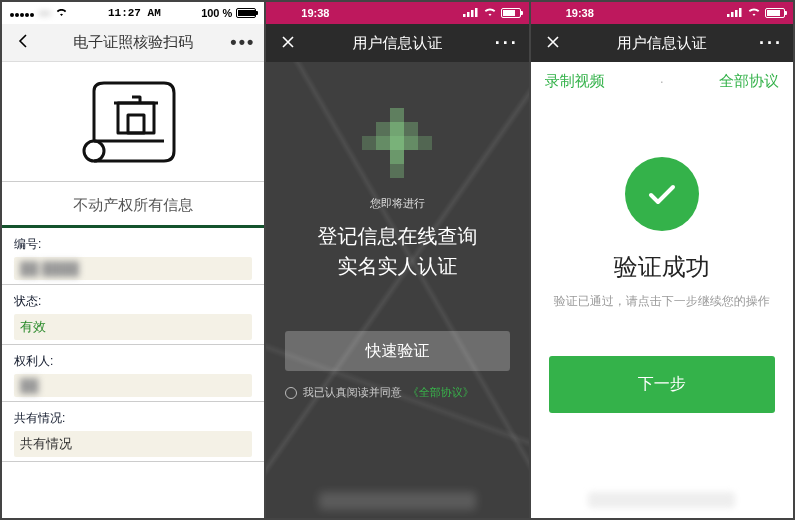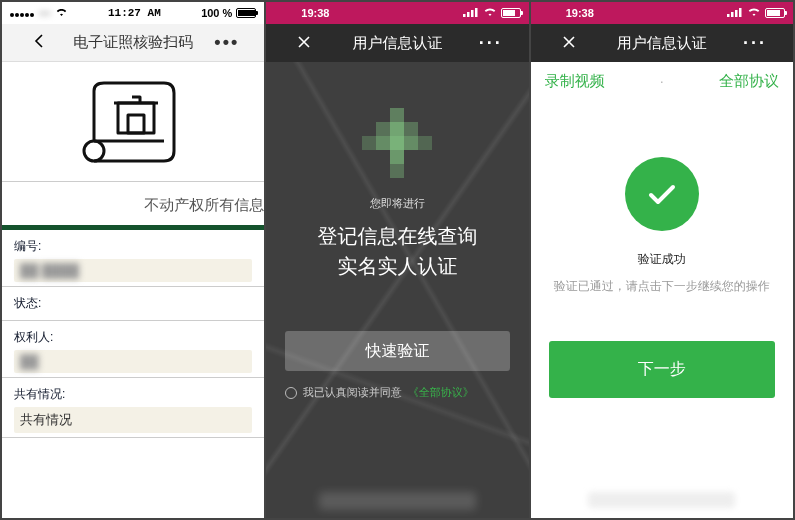--- a/index.html
+++ b/index.html
@@ -48,34 +48,34 @@
   }
   .battery::after {
     content:""; position:absolute; right:-3px; top:2px; width:2px; height:4px;
     background:currentColor; border-radius:0 1px 1px 0;
   }
   .battery .fill { position:absolute; left:1px; top:1px; bottom:1px; width:80%; background:currentColor; }
 
   
   .navbar {
     height: 38px; display:flex; align-items:center; justify-content:space-between;
-    padding: 0 26px; font-size:15px;
+    padding: 0 10px; font-size:15px;
   }
   .navbar.light { background:#f3f3f3; border-bottom:1px solid #ddd; color:#333; }
   .navbar.dark  { background:#2b2b2b; color:#fff; }
   .nav-center { flex:1; text-align:center; font-size:15px; }
   .nav-btn { width:24px; text-align:center; font-size:18px; }
   .dots { letter-spacing:2px; font-weight:700; }
 
   
   .s1-body { flex:1; overflow:hidden; }
   .s1-illus { height:120px; display:flex; align-items:center; justify-content:center; border-bottom:1px solid #ccc; }
   .s1-section-title {
-    text-align:right; font-size:15px; color:#555; padding:14px 0 10px;
-    border-bottom:5px solid #14532d;
+    text-align:center; font-size:15px; color:#555; padding:14px 0 10px;
+    border-bottom:3px solid #14532d;
   }
   .fieldrow { padding:8px 12px 4px; border-bottom:1px solid #ccc; }
   .fieldrow .lbl { font-size:12px; color:#0f172a; margin-bottom:4px; }
   .fieldrow .val {
     background:#f4f1e6; min-height:22px; padding:4px 6px; font-size:13px; color:#333;
     border-radius:2px;
   }
   .fieldrow .val.green { color:#2a8a2a; }
   .blur { filter: blur(3px); color:#999; }
 
@@ -110,21 +110,21 @@
   .s3-body { flex:1; background:#fff; display:flex; flex-direction:column; align-items:center; position:relative; }
   .s3-tabs {
     align-self:stretch; display:flex; justify-content:space-between; padding:10px 14px 0;
     font-size:15px; color:#34b24a;
   }
   .s3-tabs .mid-dot { color:#bbb; }
   .s3-check {
     margin-top:66px; width:74px; height:74px; border-radius:50%; background:#34b24a;
     display:flex; align-items:center; justify-content:center;
   }
-  .s3-result { margin-top:20px; font-size:12px; color:#222; }
+  .s3-result { margin-top:20px; font-size:24px; color:#222; }
   .s3-sub { margin-top:10px; font-size:12px; color:#999; }
   .s3-btn { margin-top:46px; width:86%; height:57px; background:#34b24a; color:#fff; border:none; border-radius:3px; font-size:16px; }
   .s3-footer-blur { position:absolute; bottom:10px; width:56%; height:16px; background:#eee; filter:blur(3px); border-radius:4px; }
 </style>
 </head>
 <body>
 
 <div class="phone">
   <div class="statusbar ios-light">
     <div class="sb-left">
@@ -169,20 +169,21 @@
       </svg>
     </div>
     <div class="s1-section-title">不动产权所有信息</div>
 
     <div class="fieldrow">
       <div class="lbl">编号:</div>
       <div class="val"><span class="blur">██ ████</span></div>
     </div>
     <div class="fieldrow">
       <div class="lbl">状态:</div>
+      <div class="val green">有效</div>
     </div>
     <div class="fieldrow">
       <div class="lbl">权利人:</div>
       <div class="val"><span class="blur">██</span></div>
     </div>
     <div class="fieldrow">
       <div class="lbl">共有情况:</div>
       <div class="val">共有情况</div>
     </div>
   </div>

